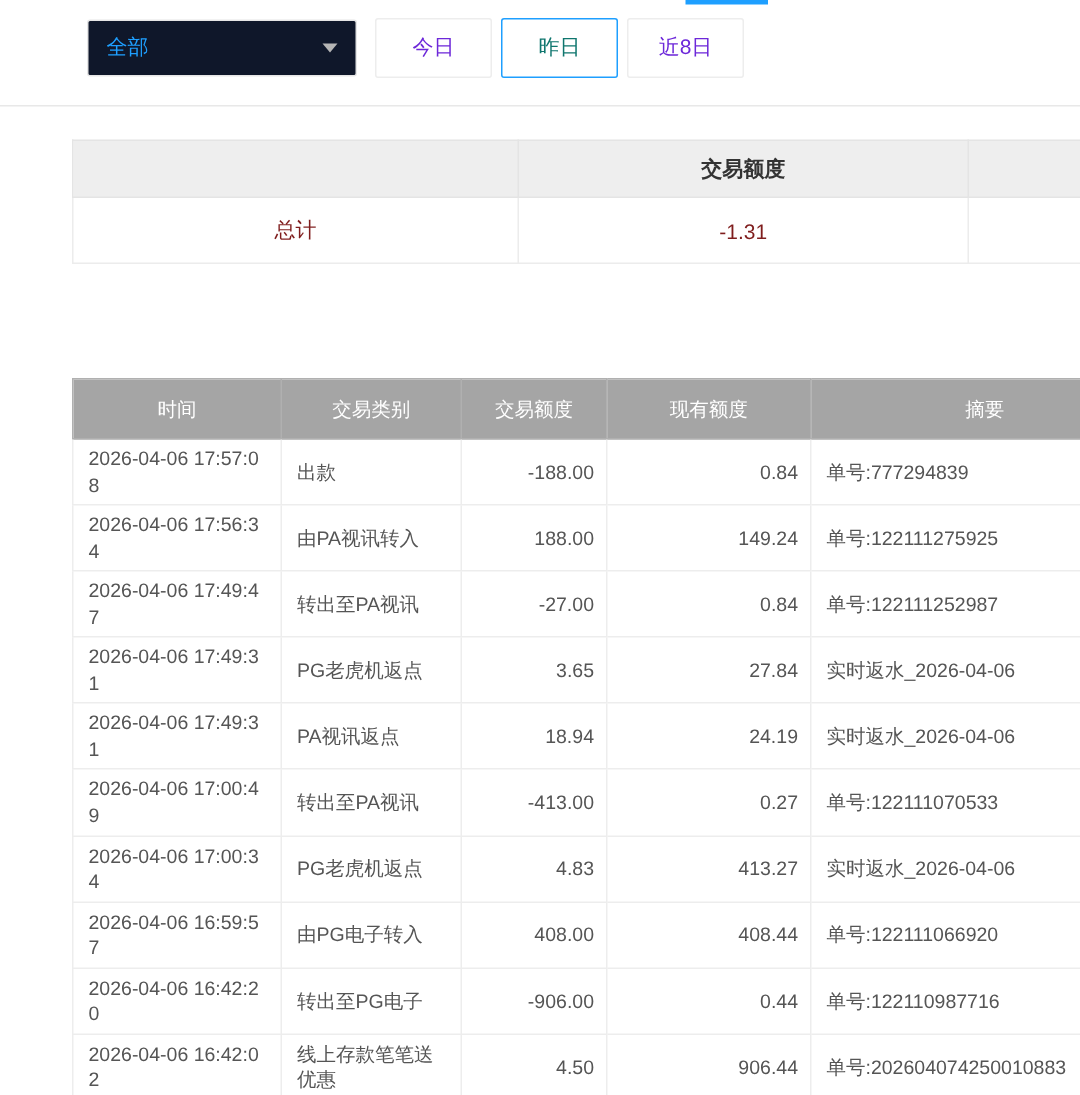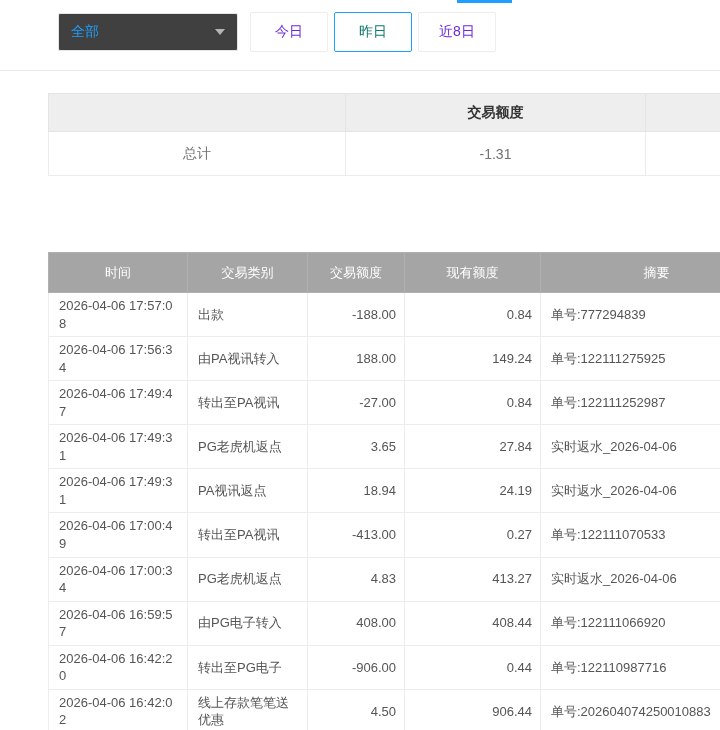--- a/index.html
+++ b/index.html
@@ -10,21 +10,21 @@
     color: #555;
   }
   .page { position: relative; width: 720px; height: 730px; overflow: hidden; background: #fff; }
 
   
   .tab-indicator { position: absolute; left: 457px; top: 0; width: 55px; height: 3px; background: #1e9fff; }
 
   
   .filter-bar { display: flex; align-items: center; margin: 12px 0 0 58px; height: 40px; }
   .select {
-    width: 180px; height: 38px; background: #404040; border: 1px solid #e6e6e6; border-radius: 2px;
+    width: 180px; height: 38px; background: #0f172a; border: 1px solid #e6e6e6; border-radius: 2px;
     display: flex; align-items: center; justify-content: space-between; padding: 0 12px; cursor: pointer; text-align: right;
   }
   .select .value { color: #1e9fff; font-size: 14px; }
   .caret { width: 0; height: 0; border-left: 5px solid transparent; border-right: 5px solid transparent; border-top: 6px solid #b5b5b5; }
   .date-input {
     margin-left: 24px; width: 235px; height: 38px; border: 1px solid #e6e6e6; border-radius: 2px;
     background: #fff; display: flex; align-items: center; gap: 8px; padding: 0 12px;
     color: #999; font-size: 14px; cursor: pointer;
   }
   .date-input svg { flex: 0 0 auto; }
@@ -41,21 +41,21 @@
   
   .summary-wrap { margin: 22px 0 0 48px; }
   table { border-collapse: collapse; table-layout: fixed; }
   .summary-table { width: 700px; font-size: 14px; color: #333; }
   .summary-table th {
     height: 38px; background: #eeeeee; font-weight: 600; text-align: center;
     border: 1px solid #e4e4e4;
   }
   .summary-table td {
     height: 44px; background: #fff; text-align: center; border: 1px solid #ececec;
-    font-size: 14px; color: #737373;
+    font-size: 14px; color: #7f1d1d;
   }
 
   
   .tx-wrap { margin: 76px 0 0 48px; }
   .tx-table { width: 724px; font-size: 13px; color: #555; }
   .tx-table th {
     height: 40px; background: #a5a5a5; color: #fff; font-weight: 400; 
     border: 1px solid #b0b0b0; padding: 0 8px;
   }
   .tx-table td {

